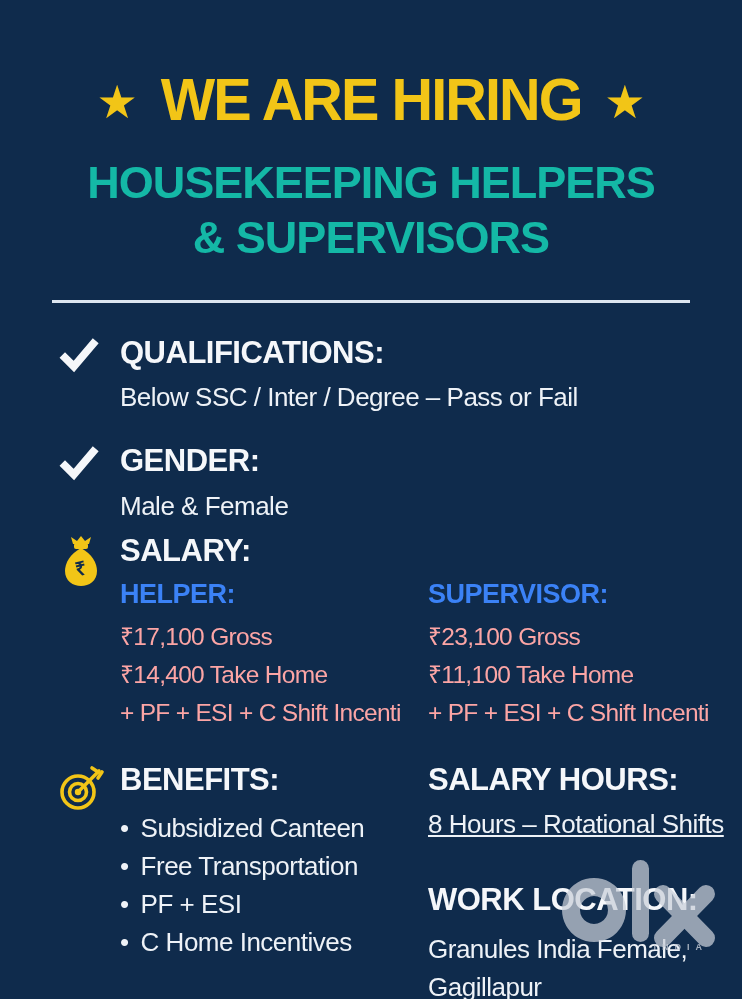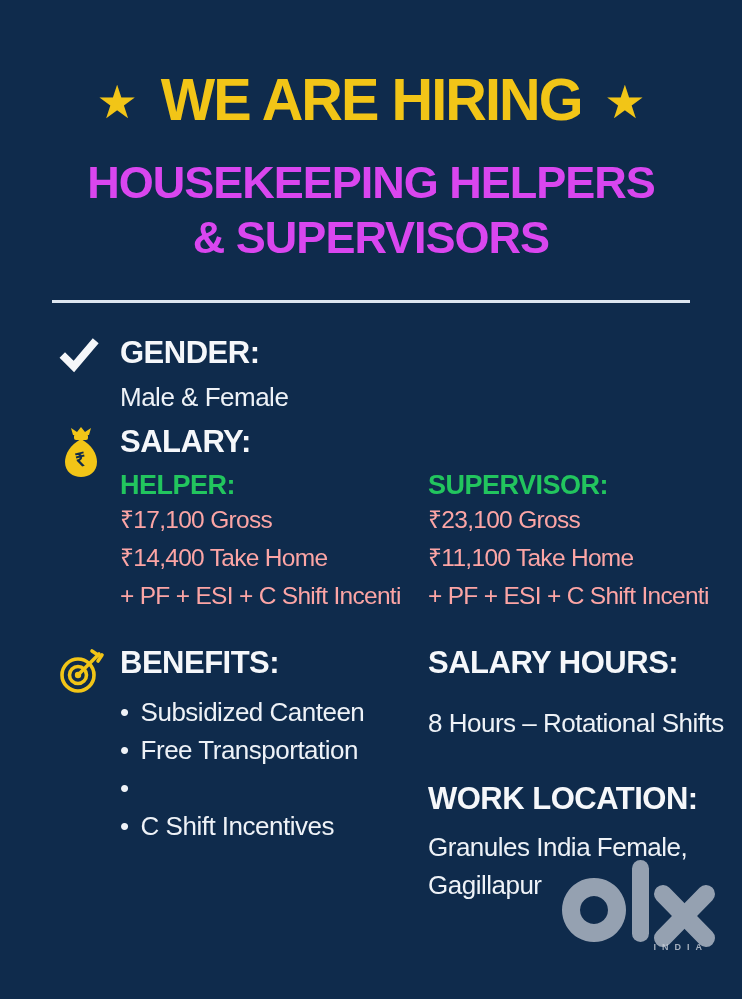--- a/index.html
+++ b/index.html
@@ -28,21 +28,21 @@
   .title-text {
     color:#f2c517; font-size:60px; font-weight:700;
     letter-spacing:-2px; line-height:1;
     transform:scaleX(0.96); transform-origin:center;
     white-space:nowrap;
   }
   
   .subtitle {
     margin-top:26px; text-align:center;
     font-size:45px; font-weight:700; letter-spacing:-1px;
-    line-height:1.22; color:#d946ef;
+    line-height:1.22; color:#14b8a6;
   }
   .divider {
     margin:34px 52px 0 52px; height:3px;
     background:#dde6f0; border:none;
   }
   
   .sections { margin-top:32px; }
   .section-row {
     display:flex; align-items:flex-start;
     padding-left:58px; padding-right:20px;
@@ -58,38 +58,38 @@
     letter-spacing:-0.5px; color:#eef2f7; white-space:nowrap;
   }
   .mb-q { margin-bottom:30px; }
   .mb-g { margin-bottom:11px; }
   
   .two-col { display:flex; margin-top:10px; }
   .col-left  { width:308px; flex:none; }
   .col-right { flex:1; min-width:0; }
   .role-label {
     font-size:27px; font-weight:700; letter-spacing:-0.5px;
-    color:#22c55e; white-space:nowrap;
+    color:#3b82f6; margin-bottom:8px; white-space:nowrap;
   }
   .sal-line {
     font-size:24.5px; letter-spacing:-0.7px; line-height:38px;
     color:#fca5a5; white-space:nowrap;
   }
   
   .bottom-row { display:flex; padding-left:58px; margin-top:30px; }
   .bottom-left { width:370px; flex:none; display:flex; }
   .bottom-right { flex:1; min-width:0; }
   .benefit-list { margin-top:12px; }
   .benefit-item {
     display:flex; align-items:baseline;
     font-size:26px; letter-spacing:-0.5px; line-height:38px;
     color:#eef2f7; white-space:nowrap;
   }
   .bullet { font-size:26px; margin-right:12px; color:#eef2f7; }
-  .wh-body { margin-top:27px; }
+  .wh-body { margin-top:12px;text-decoration:underline; }
   .wl-label { margin-top:42px; }
   .wl-line {
     font-size:26px; letter-spacing:-0.5px; line-height:38px;
     color:#eef2f7; white-space:nowrap; margin-top:0;
   }
   .wl-first { margin-top:12px; }
   
   .watermark {
     position:absolute; top:850px; right:22px;
     width:160px; height:120px; opacity:0.72;
@@ -115,20 +115,31 @@
 
   <div class="subtitle">
     <div>HOUSEKEEPING HELPERS</div>
     <div>&amp; SUPERVISORS</div>
   </div>
 
   <hr class="divider">
 
   <div class="sections">
 
+    <div class="section-row mb-q">
+      <div class="icon-cell">
+        <svg width="42" height="36" viewBox="0 0 32 28">
+          <path d="M3 14 L12 23 L29 3" fill="none" stroke="#f5f7fa" stroke-width="6"></path>
+        </svg>
+      </div>
+      <div class="content">
+        <div class="h-label">QUALIFICATIONS:</div>
+        <div class="body-text">Below SSC / Inter / Degree – Pass or Fail</div>
+      </div>
+    </div>
 
     <div class="section-row mb-g">
       <div class="icon-cell">
         <svg width="42" height="36" viewBox="0 0 32 28">
           <path d="M3 14 L12 23 L29 3" fill="none" stroke="#f5f7fa" stroke-width="6"></path>
         </svg>
       </div>
       <div class="content">
         <div class="h-label">GENDER:</div>
         <div class="body-text">Male &amp; Female</div>
@@ -186,24 +197,25 @@
             <div class="benefit-item">
               <span class="bullet">•</span>
               <span>Subsidized Canteen</span>
             </div>
             <div class="benefit-item">
               <span class="bullet">•</span>
               <span>Free Transportation</span>
             </div>
             <div class="benefit-item">
               <span class="bullet">•</span>
-            </div>
-            <div class="benefit-item">
-              <span class="bullet">•</span>
-              <span>C Shift Incentives</span>
+              <span>PF + ESI</span>
+            </div>
+            <div class="benefit-item">
+              <span class="bullet">•</span>
+              <span>C Home Incentives</span>
             </div>
           </div>
         </div>
       </div>
 
       <div class="bottom-right">
         <div class="h-label">SALARY HOURS:</div>
         <div class="body-text wh-body">8 Hours – Rotational Shifts</div>
         <div class="h-label wl-label">WORK LOCATION:</div>
         <div class="wl-line wl-first">Granules India Female,</div>

